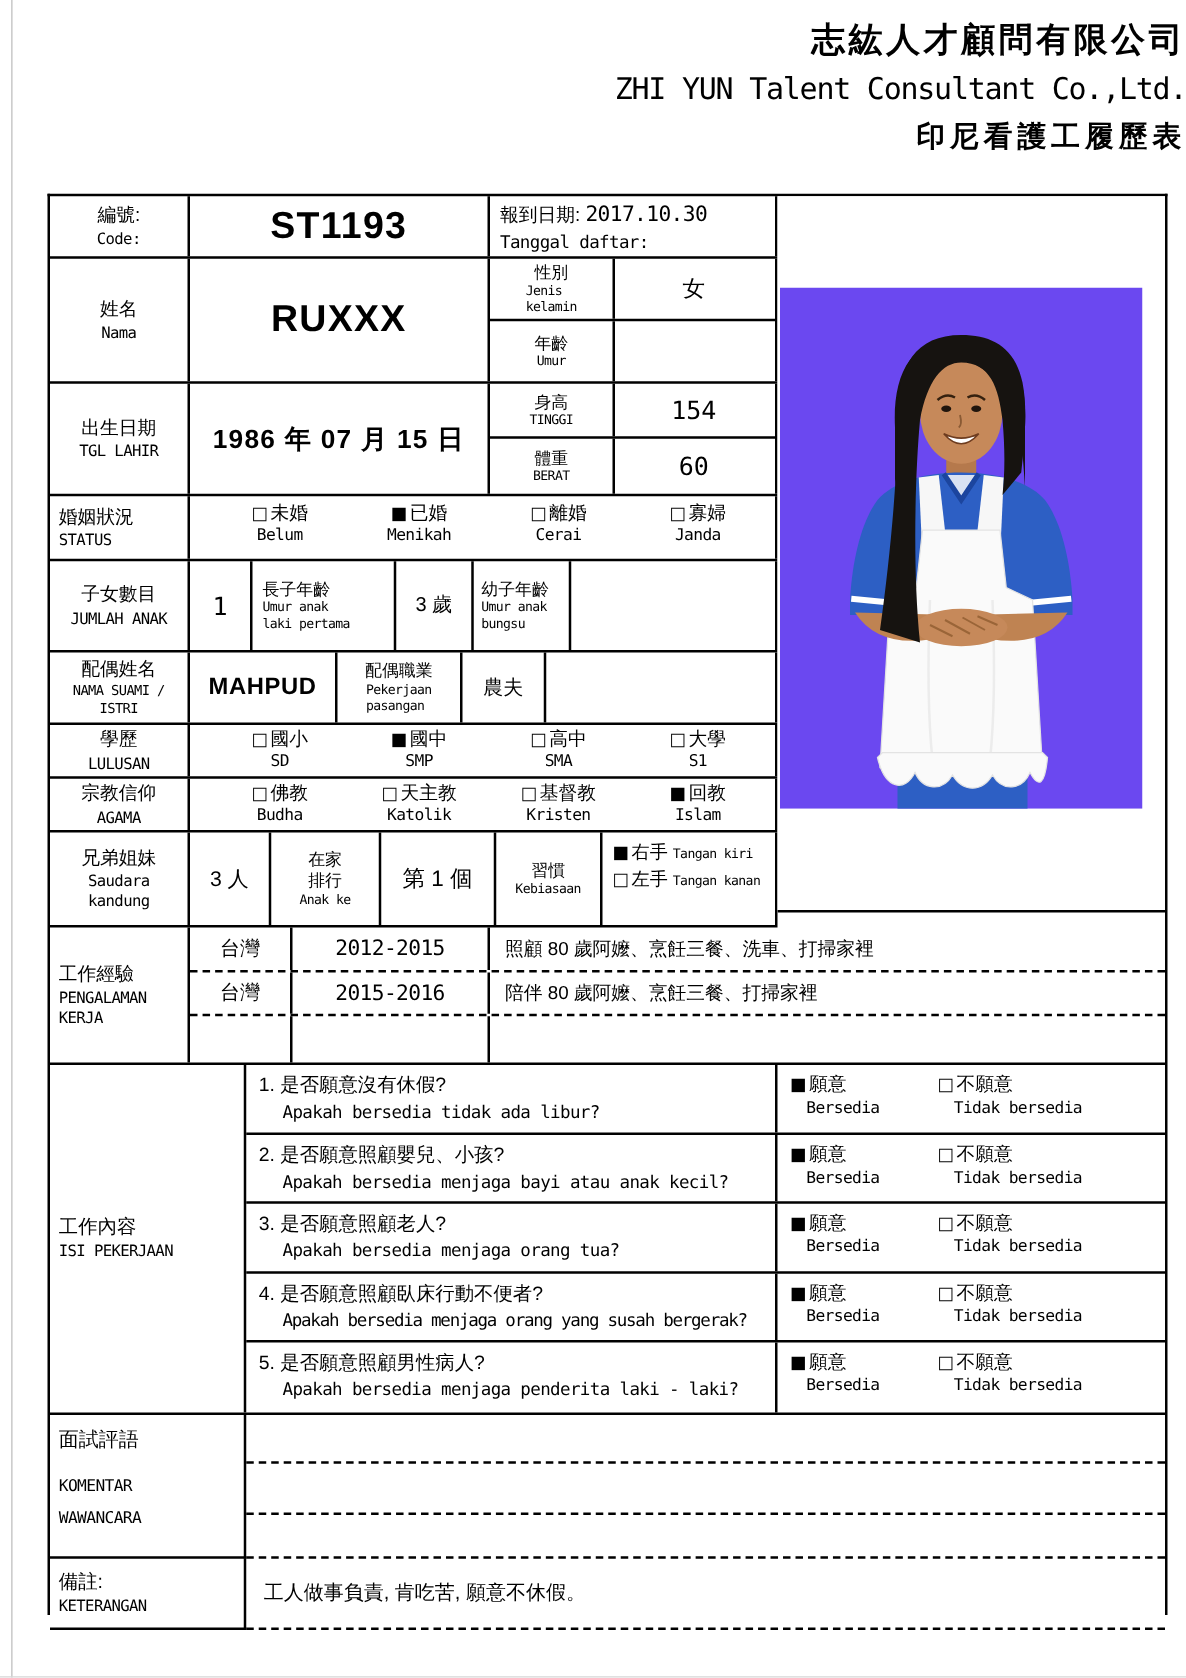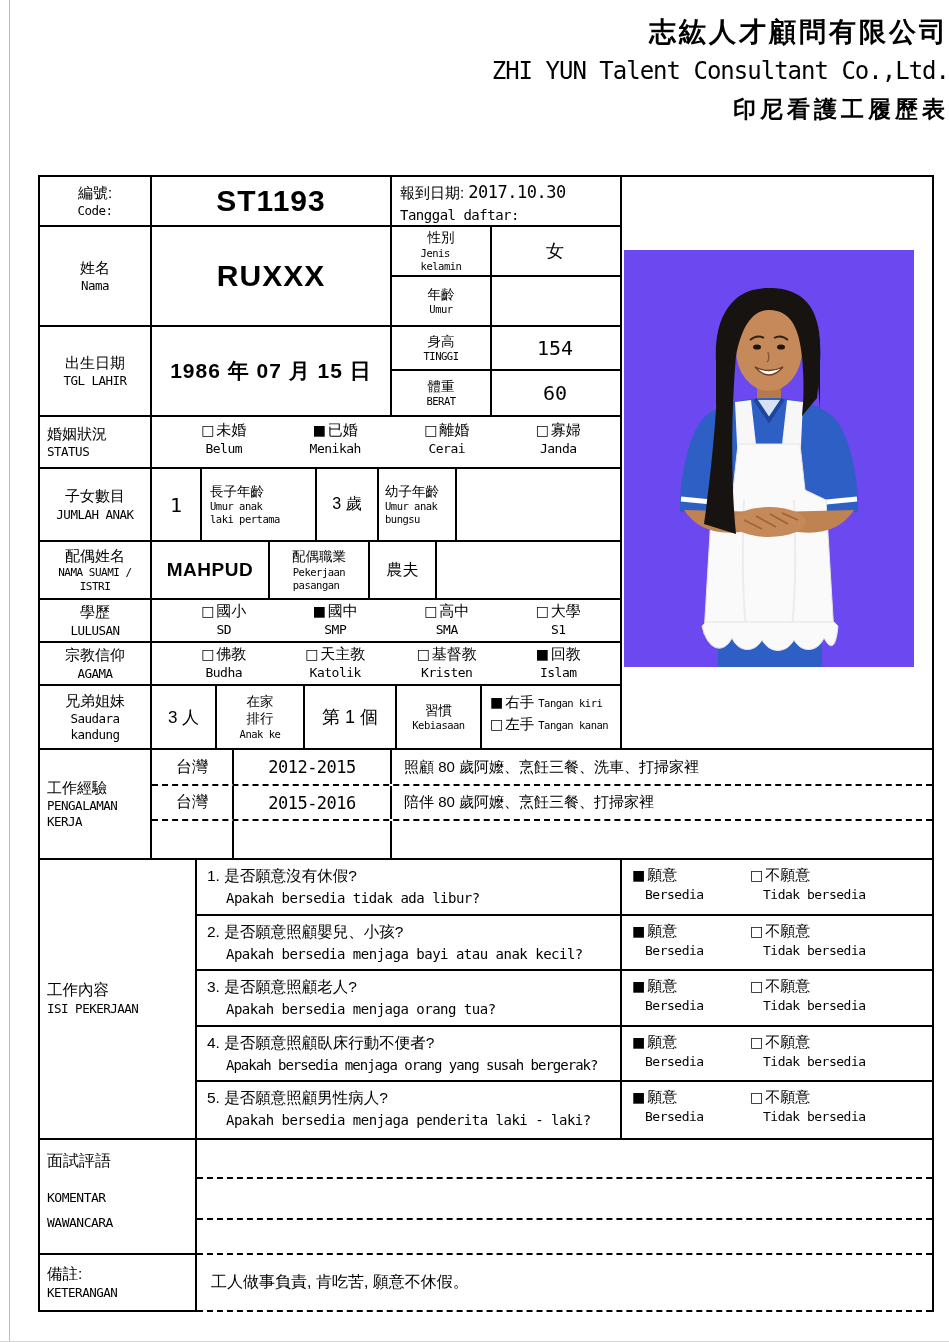--- a/index.html
+++ b/index.html
@@ -7,21 +7,21 @@
   .edge-l{position:absolute;left:9px;top:0;width:1px;height:1342px;background:#bdbdbd;}
   .edge-b{position:absolute;left:0;bottom:0;width:100%;height:1px;background:#d6d6d6;}
 
   
   .hdr{position:absolute;left:0;top:14px;width:949px;text-align:right;}
   .h-zh{font-size:27px;font-weight:700;letter-spacing:3px;}
   .h-en{font-size:24px;font-family:"DejaVu Sans Mono","Liberation Mono",monospace;letter-spacing:-1px;margin-top:7px;}
   .h-t{font-size:23px;font-weight:700;letter-spacing:4px;margin-top:9px;}
 
   
-  .tbl{position:absolute;left:38px;top:155px;width:892px;height:1135px;border:2px solid #000;border-bottom:none;box-sizing:content-box;background:#fff;margin-top:20px;}
+  .tbl{position:absolute;left:38px;top:155px;width:892px;height:1135px;border:2px solid #000;border-bottom:none;box-sizing:content-box;background:#fff;}
   .r{display:flex;border-bottom:2px solid #000;box-sizing:border-box;width:582px;}
   .r.full{width:892px;}
   .r.nb{border-bottom:none;}
   .c{box-sizing:border-box;border-right:2px solid #000;position:relative;}
   .c.nr{border-right:none;}
   .vc{display:flex;align-items:center;justify-content:center;}
   .col{display:flex;flex-direction:column;align-items:center;justify-content:center;text-align:center;}
   .coll{display:flex;flex-direction:column;justify-content:center;text-align:left;}
 
   .w112{width:112px}.w240{width:240px}.w230{width:230px}.w100{width:100px}.w50{width:50px}.w115{width:115px}.w62{width:62px}.w78{width:78px}.w165{width:165px}
@@ -280,21 +280,21 @@
         <div class="l1"><span class="bx">□</span><span>基督教</span></div>
         <div class="l2 mono">Kristen</div>
       </div>
       <div class="opt">
         <div class="l1"><span class="bx">■</span><span>回教</span></div>
         <div class="l2 mono">Islam</div>
       </div>
     </div>
   </div>
 
-  <div class="r" style="height:64px">
+  <div class="r" style="height:76px">
     <div class="c col w112">
       <div class="lz">兄弟姐妹</div>
       <div class="li">Saudara<br>kandung</div>
     </div>
     <div class="c vc w65">
       <span class="zhval" style="font-size:17px">3 人</span>
     </div>
     <div class="c col w88">
       <div class="lz-s">在家<br>排行</div>
       <div class="li-s">Anak ke</div>

